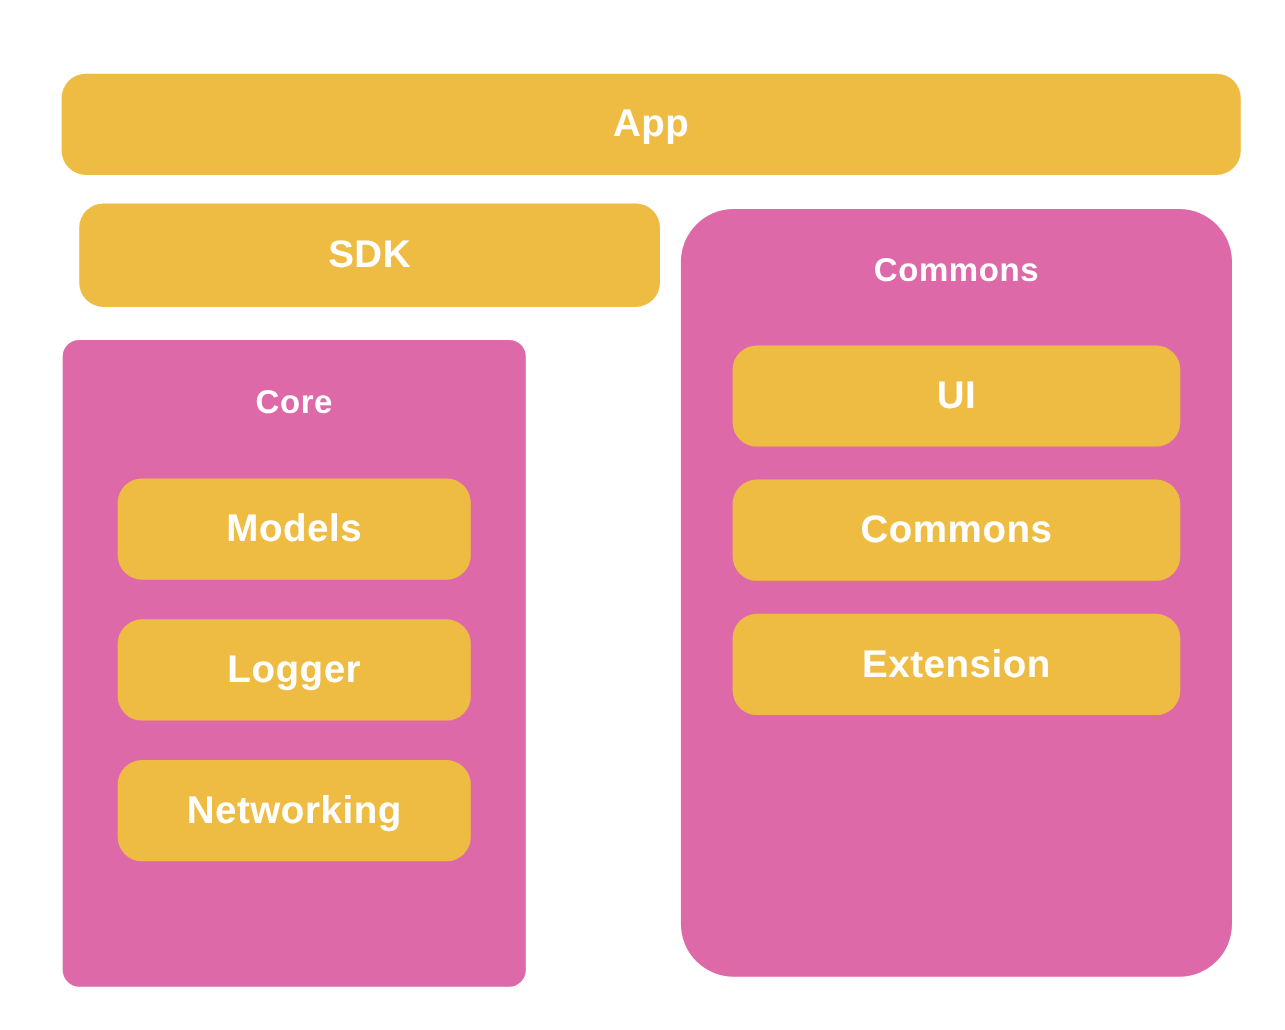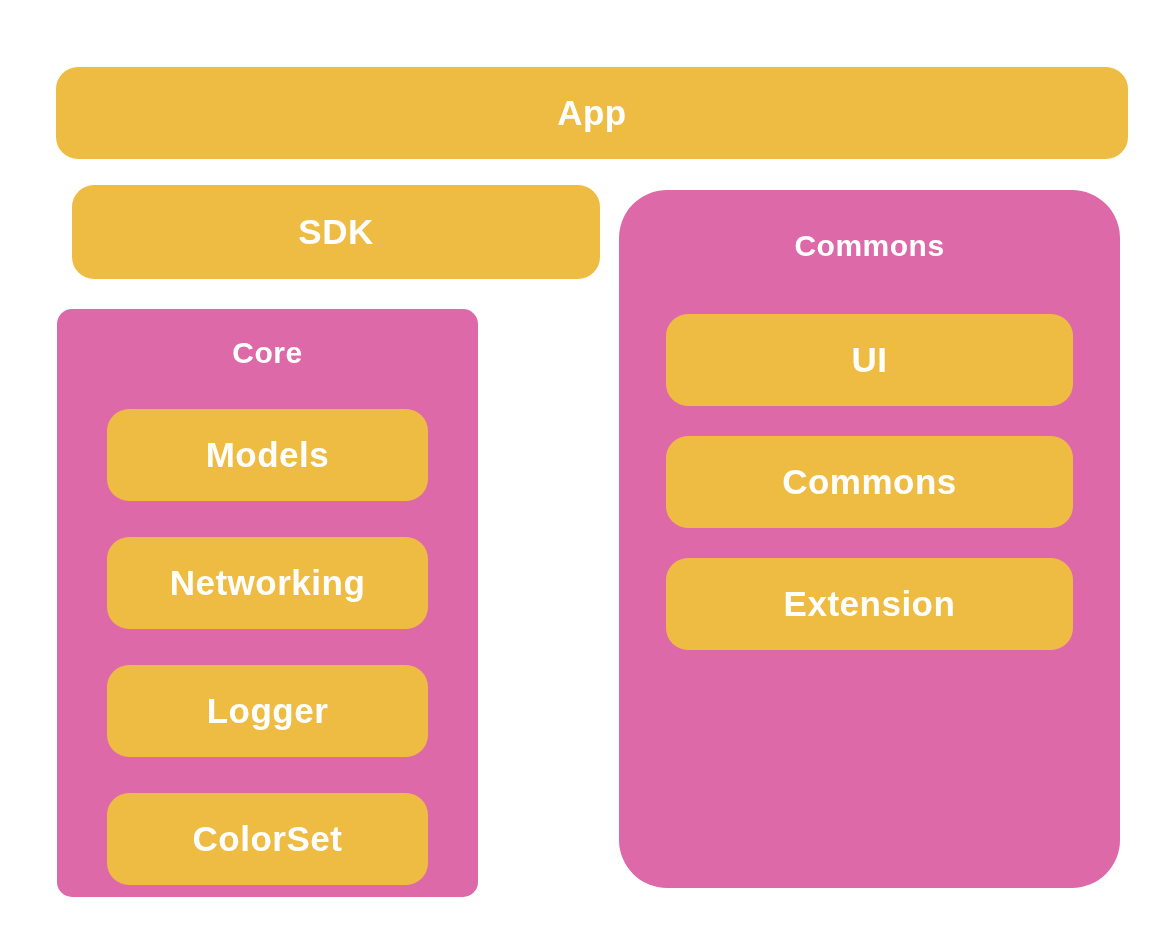--- a/index.html
+++ b/index.html
@@ -89,27 +89,24 @@
     <span class="bar-label">SDK</span>
   </div>
 
   <div class="group core">
     <div class="group-title">Core</div>
     <div class="group-children">
       <div class="box">
         <span class="box-label">Models</span>
       </div>
       <div class="box">
-        <span class="box-label">Networking</span>
-      </div>
-      <div class="box">
         <span class="box-label">Logger</span>
       </div>
       <div class="box">
-        <span class="box-label">ColorSet</span>
+        <span class="box-label">Networking</span>
       </div>
     </div>
   </div>
 
   <div class="group commons">
     <div class="group-title">Commons</div>
     <div class="group-children">
       <div class="box">
         <span class="box-label">UI</span>
       </div>

